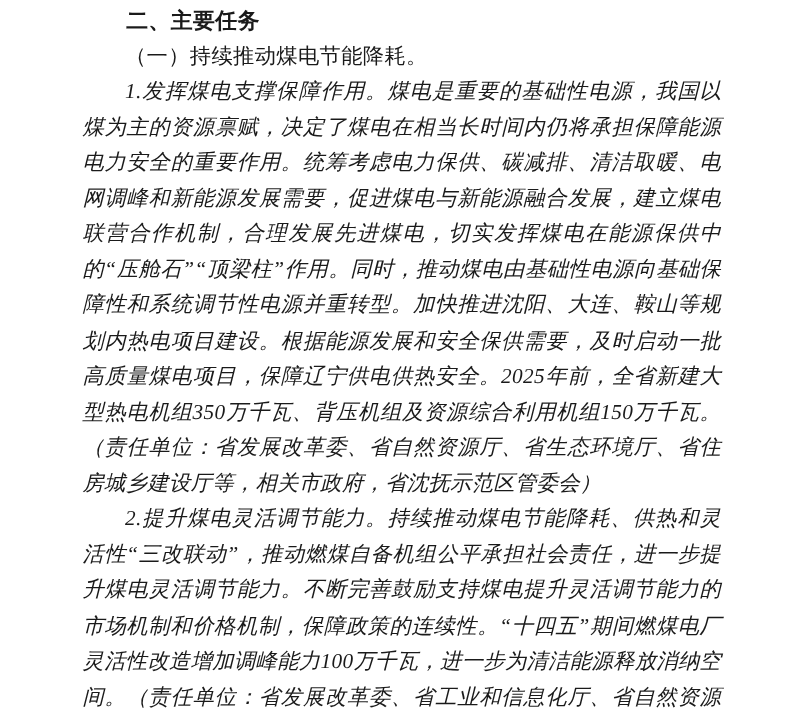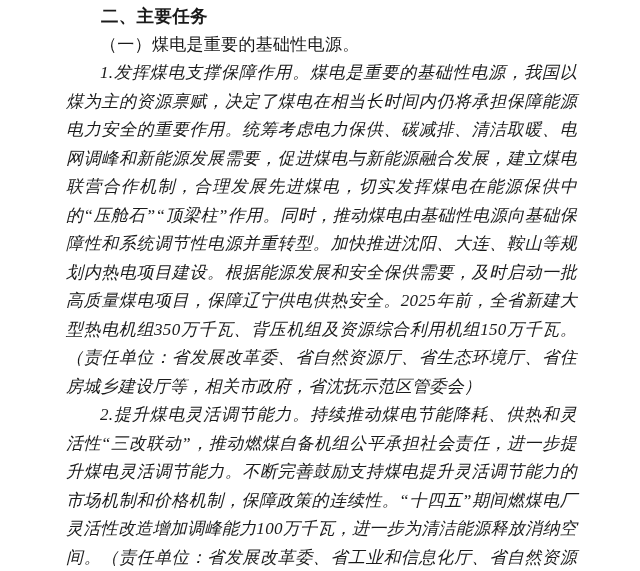--- a/index.html
+++ b/index.html
@@ -41,16 +41,16 @@
     margin: 0;
     text-indent: 2em;
     font-style: italic;
   }
 </style>
 </head>
 <body>
 
 <div class="page">
   <h2 class="doc-text section-heading">二、主要任务</h2>
-  <p class="doc-text subsection-heading">（一）煤电是重要的基础性电源。</p>
+  <p class="doc-text subsection-heading">（一）持续推动煤电节能降耗。</p>
   <p class="doc-text body-paragraph">1.发挥煤电支撑保障作用。煤电是重要的基础性电源，我国以煤为主的资源禀赋，决定了煤电在相当长时间内仍将承担保障能源电力安全的重要作用。统筹考虑电力保供、碳减排、清洁取暖、电网调峰和新能源发展需要，促进煤电与新能源融合发展，建立煤电联营合作机制，合理发展先进煤电，切实发挥煤电在能源保供中的“压舱石”“顶梁柱”作用。同时，推动煤电由基础性电源向基础保障性和系统调节性电源并重转型。加快推进沈阳、大连、鞍山等规划内热电项目建设。根据能源发展和安全保供需要，及时启动一批高质量煤电项目，保障辽宁供电供热安全。2025年前，全省新建大型热电机组350万千瓦、背压机组及资源综合利用机组150万千瓦。（责任单位：省发展改革委、省自然资源厅、省生态环境厅、省住房城乡建设厅等，相关市政府，省沈抚示范区管委会）</p>
   <p class="doc-text body-paragraph">2.提升煤电灵活调节能力。持续推动煤电节能降耗、供热和灵活性“三改联动”，推动燃煤自备机组公平承担社会责任，进一步提升煤电灵活调节能力。不断完善鼓励支持煤电提升灵活调节能力的市场机制和价格机制，保障政策的连续性。“十四五”期间燃煤电厂灵活性改造增加调峰能力100万千瓦，进一步为清洁能源释放消纳空间。（责任单位：省发展改革委、省工业和信息化厅、省自然资源厅、省生态环境厅等，相关市政府，省沈抚示范区管委会）</p>
 </div>
 
 </body></html>

